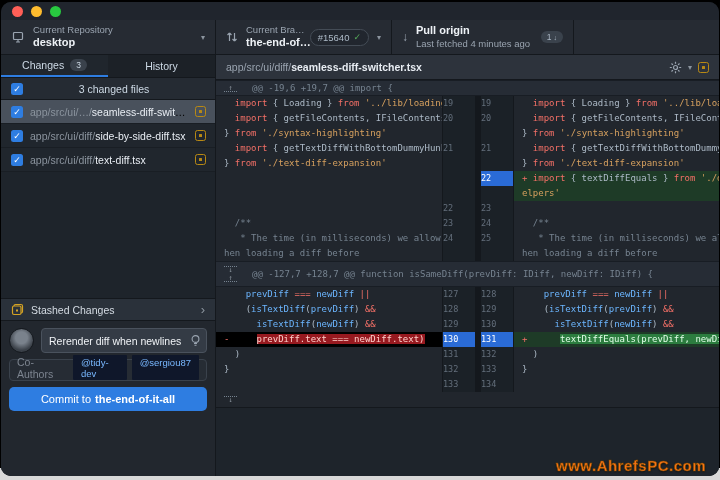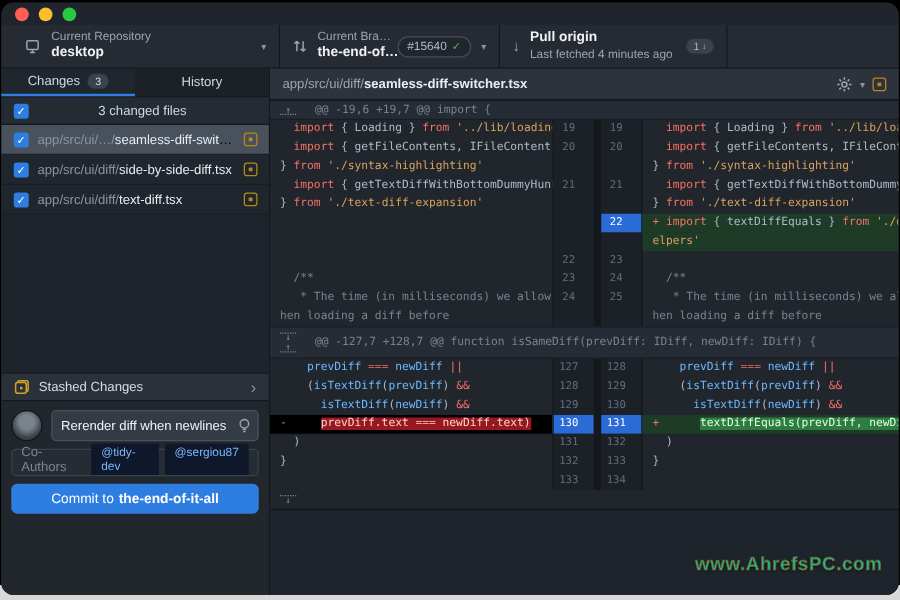--- a/index.html
+++ b/index.html
@@ -6,21 +6,21 @@
   html,body { width:720px; height:480px; overflow:hidden; background:#000; font-family:"Liberation Sans",sans-serif; }
   body { position:relative; }
   .desk-strip { position:absolute; left:0; right:0; bottom:0; height:12px; background:#d8d8d8; }
   .window { position:absolute; left:1px; right:1px; top:2px; bottom:4px; background:#1c2127; border-radius:10px; overflow:hidden; display:flex; flex-direction:column; z-index:1; }
 
   
   .titlebar { height:18px; flex:none; background:#20252d; display:flex; align-items:center; padding-left:11px; gap:8px; }
   .light { width:11px; height:11px; border-radius:50%; }
 
   
-  .toolbar { height:35px; flex:none; background:#262b33; border-bottom:1px solid #14181d; display:flex;padding-left:8px; }
+  .toolbar { height:35px; flex:none; background:#262b33; border-bottom:1px solid #14181d; display:flex; }
   .tb-sec { display:flex; align-items:center; padding:0 10px; gap:8px; border-right:1px solid #14181d; }
   .tb-sec.repo { width:215px; }
   .tb-sec.branch { width:176px; }
   .tb-sec.pull { width:182px; }
   .tb-rest { flex:1; }
   .tb-txt { display:flex; flex-direction:column; line-height:1.25; min-width:0; }
   .tb-label { font-size:9.5px; color:#9aa4b0; white-space:nowrap; }
   .tb-value { font-size:11px; font-weight:bold; color:#eef2f6; white-space:nowrap; }
   .caret { color:#8b949e; font-size:8px; margin-left:auto; }
   .tb-icon { color:#9aa4b0; flex:none; display:flex; }
@@ -72,21 +72,21 @@
   .main { flex:1; display:flex; flex-direction:column; background:#21262d; min-width:0; }
   .file-header { height:25px; flex:none; background:#2d333c; border-bottom:1px solid #14181d; display:flex; align-items:center; padding:0 10px; font-size:10.5px; white-space:nowrap; }
   .fh-prefix { color:#9aa4b0; }
   .fh-name { color:#e8edf3; font-weight:bold; }
   .fh-icons { margin-left:auto; display:flex; align-items:center; gap:6px; color:#9aa4b0; }
 
   .diff-body { flex:1; display:flex; flex-direction:column; overflow:hidden; font-family:"DejaVu Sans Mono",monospace; font-size:9px; }
   .diff-row { display:flex; height:15px; line-height:15px; flex:none; }
   .code-l { width:226px; flex:none; padding-left:8px; white-space:pre; overflow:hidden; }
   .code-r { flex:1; min-width:0; padding-left:8px; white-space:pre; overflow:hidden; }
-  .gut { width:33px; flex:none; background:#1b2127; color:#636e7b; text-align:center; padding-right:8px; font-size:8.5px; }
+  .gut { width:33px; flex:none; background:#1b2127; color:#636e7b; text-align:left; padding-right:8px; font-size:8.5px; }
   .gut.gl { border-left:1px solid #14181d; }
   .gut.gr { border-right:1px solid #14181d; }
   .gut-div { width:6px; flex:none; background:#14181d; }
   .gut.sel { background:#2a6bd6; color:#fff; }
   .code-l.del { background:#000000; }
   .code-r.add { background:#1e3b27; }
 
   .seg-p { color:#adbac7; }
   .seg-k { color:#f47067; }
   .seg-s { color:#d7a15f; }
@@ -98,21 +98,21 @@
   .hunk { background:#262c35; color:#768390; border-top:1px solid #181d24; border-bottom:1px solid #181d24; align-items:center; height:16px; }
   .hunk.tall { height:26px; }
   .exp-icons { width:24px; flex:none; padding-left:8px; display:flex; flex-direction:column; justify-content:center; gap:2px; }
   .exp { width:13px; color:#8b949e; display:flex; flex-direction:column; align-items:center; cursor:pointer; }
   .exp .arr { font-size:7px; line-height:6px; }
   .exp .dots { width:13px; border-top:1px dotted #768390; height:1px; }
   .hunk-text { padding-left:12px; white-space:pre; overflow:hidden; }
   .diff-row.expand { background:#21262d; align-items:center; }
   .diff-filler { flex:1; background:#1e242b; border-top:1px solid #14181d; }
 
-  .watermark { position:absolute; right:14px; bottom:20px; z-index:2; font-weight:bold; font-size:15px; letter-spacing:0.5px; color:#14b8a6; -webkit-text-stroke:0.6px #7a4a00; text-shadow:0 1px 2px rgba(0,0,0,0.65); }
+  .watermark { position:absolute; right:14px; bottom:6px; z-index:2; font-weight:bold; font-size:15px; letter-spacing:0.5px; color:#f97316; -webkit-text-stroke:0.6px #7a4a00; text-shadow:0 1px 2px rgba(0,0,0,0.65); }
 
   svg { display:block; }
 </style>
 </head>
 <body>
 
 <div class="desk-strip"></div>
 
 <div class="window">
 

